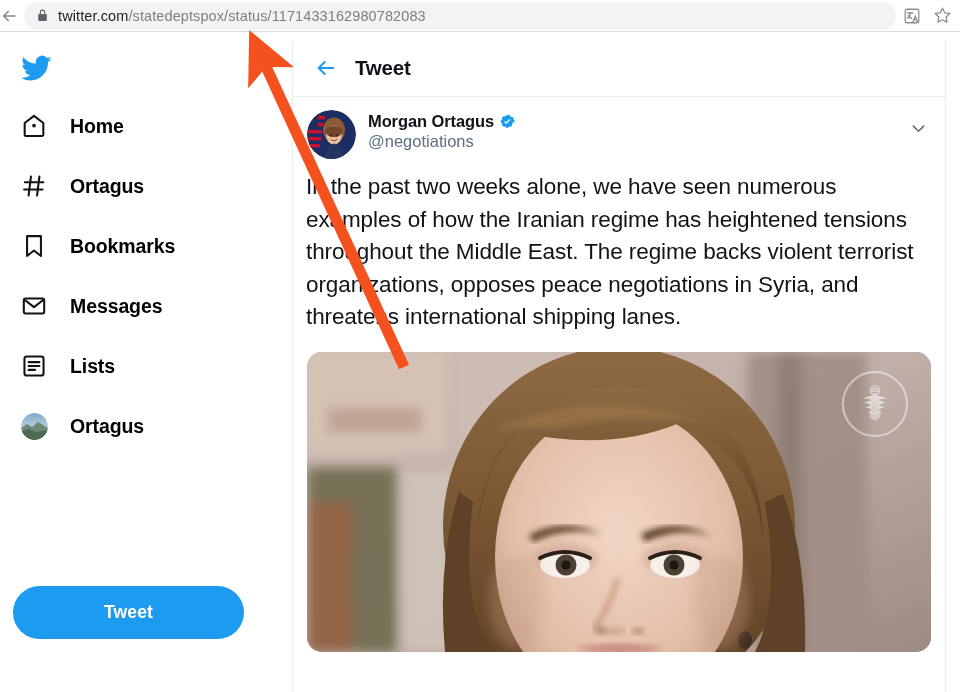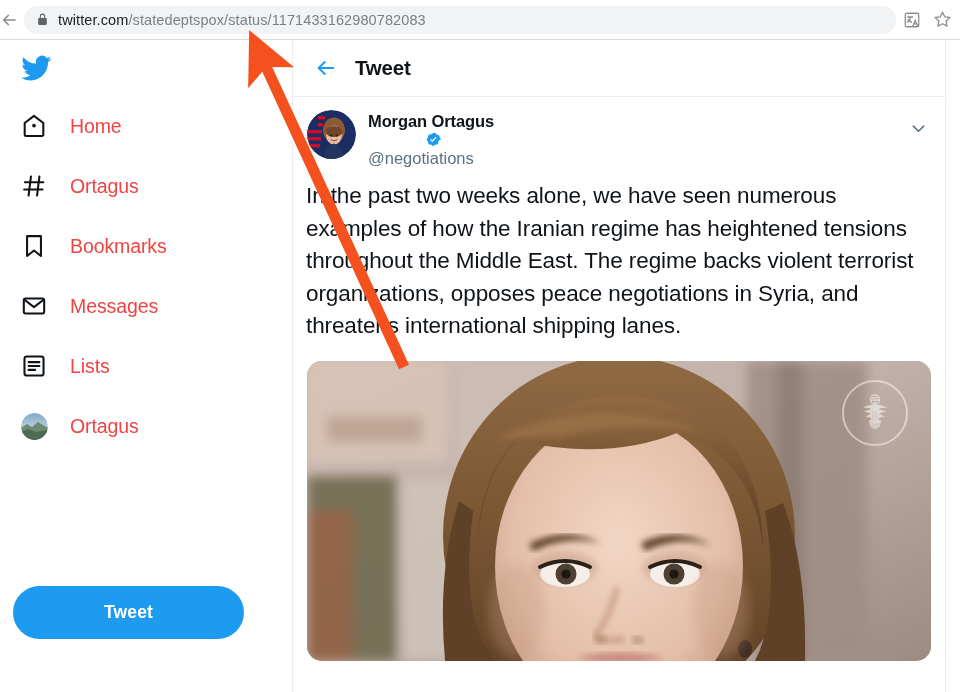--- a/index.html
+++ b/index.html
@@ -7,21 +7,21 @@
     width: 960px; height: 692px;
     overflow: hidden;
     background: #ffffff;
     font-family: "Liberation Sans", sans-serif;
     -webkit-font-smoothing: antialiased;
   }
 
   
   #browser-bar {
     position: absolute; top: 0; left: 0;
-    width: 960px; height: 40px;
+    width: 960px; height: 32px;
     background: #ffffff;
     display: flex; align-items: center;
     border-bottom: 1px solid #d9dcdf;
   }
   #nav-edge-icon {
     width: 18px; height: 40px;
     display: flex; align-items: center; justify-content: flex-start;
     overflow: hidden;
     opacity: .75;
   }
@@ -69,22 +69,22 @@
     height: 60px;
     cursor: pointer;
   }
   .nav-icon {
     width: 40px; flex: 0 0 40px;
     display: flex; align-items: center; justify-content: center;
     color: #0f1419;
   }
   .nav-label {
     font-size: 19.5px;
-    font-weight: normal;
-    color: #ef4444;
+    font-weight: bold;
+    color: #000000;
     margin-left: 16px;
     letter-spacing: -.1px;
   }
   .avatar-mini {
     width: 27px; height: 27px; border-radius: 50%;
     overflow: hidden; display: block;
   }
   #tweet-button {
     position: absolute;
     left: 13px; top: 546px;
@@ -131,21 +131,21 @@
     display: flex; align-items: flex-start;
     padding: 13px 14px 0 14px;
     position: relative;
   }
   #author-avatar {
     width: 49px; height: 49px; border-radius: 50%;
     overflow: hidden; flex: 0 0 49px;
     position: relative;
   }
   #author-meta { margin-left: 12px; padding-top: 2px; }
-  #author-name-row { display: flex; align-items: center; flex-direction: column; }
+  #author-name-row { display: flex; align-items: center; }
   #author-name {
     font-size: 16.5px; font-weight: bold; color: #0f1419;
     letter-spacing: -.1px;
   }
   #verified-badge { margin-left: 5px; display: flex; align-items: center; }
   #author-handle { font-size: 16.5px; color: #5b7083; margin-top: 1px; }
   #tweet-caret {
     position: absolute; right: 14px; top: 18px;
     width: 26px; height: 26px;
     display: flex; align-items: center; justify-content: center;

